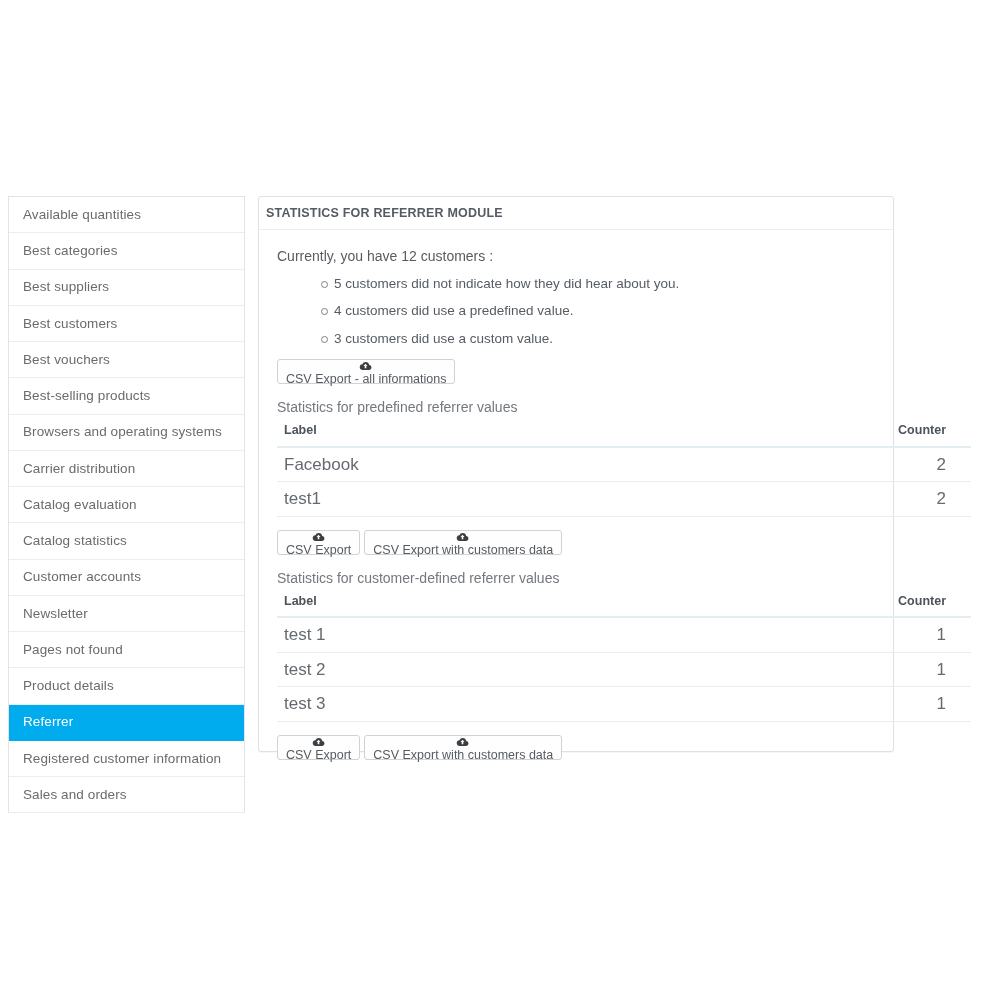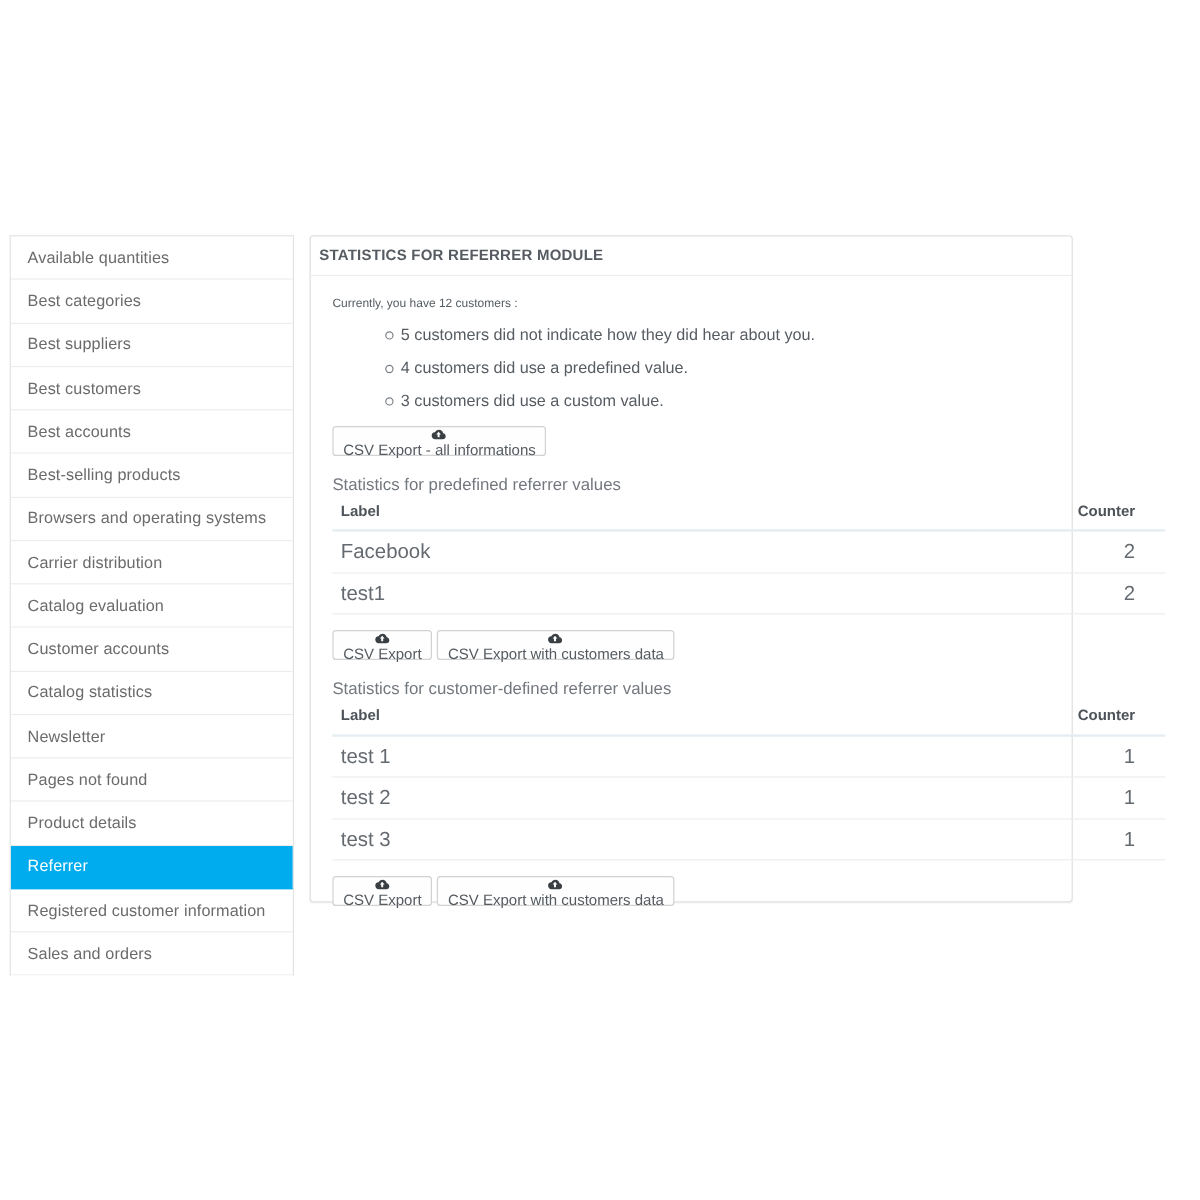--- a/index.html
+++ b/index.html
@@ -71,21 +71,21 @@
     color: #555b61;
     letter-spacing: 0.2px;
     text-transform: uppercase;
     line-height: 1;
   }
   #panel-body {
     padding: 18px 18px 0 18px;
   }
 
   .intro {
-    font-size: 10px;
+    font-size: 14px;
     color: #565c62;
     margin: 0 0 12px 0;
     line-height: 1.2;
   }
   ul.facts {
     list-style: none;
     margin: 0 0 0 0;
     padding: 0 0 0 44px;
   }
   ul.facts li {
@@ -173,39 +173,39 @@
       <div class="side-item">
         <span>Best categories</span>
       </div>
       <div class="side-item">
         <span>Best suppliers</span>
       </div>
       <div class="side-item">
         <span>Best customers</span>
       </div>
       <div class="side-item">
-        <span>Best accounts</span>
+        <span>Best vouchers</span>
       </div>
       <div class="side-item">
         <span>Best-selling products</span>
       </div>
       <div class="side-item">
         <span>Browsers and operating systems</span>
       </div>
       <div class="side-item">
         <span>Carrier distribution</span>
       </div>
       <div class="side-item">
         <span>Catalog evaluation</span>
       </div>
       <div class="side-item">
+        <span>Catalog statistics</span>
+      </div>
+      <div class="side-item">
         <span>Customer accounts</span>
-      </div>
-      <div class="side-item">
-        <span>Catalog statistics</span>
       </div>
       <div class="side-item">
         <span>Newsletter</span>
       </div>
       <div class="side-item">
         <span>Pages not found</span>
       </div>
       <div class="side-item">
         <span>Product details</span>
       </div>

